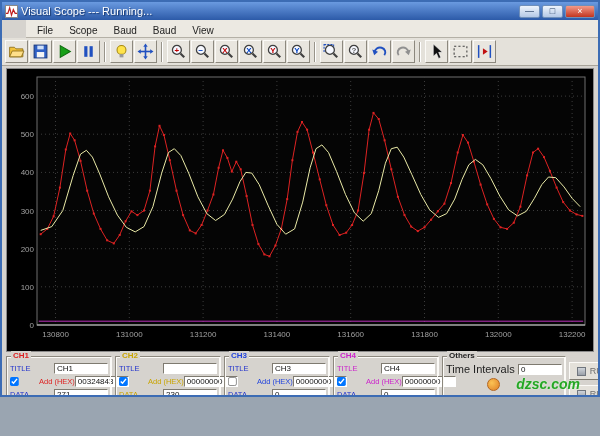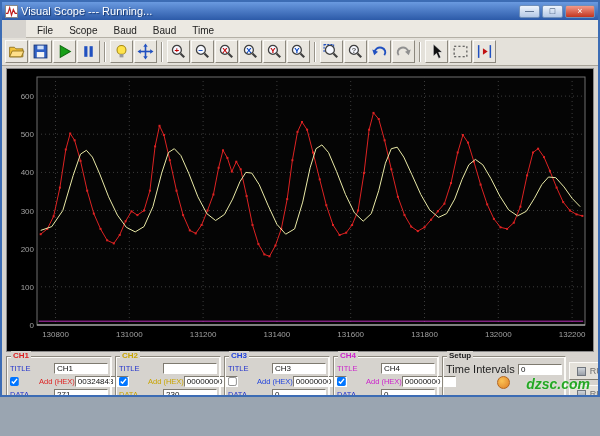--- a/index.html
+++ b/index.html
@@ -54,21 +54,21 @@
   .runicon{width:9px;height:9px;background:linear-gradient(#cfd4da,#9aa0a8);border:1px solid #70767e;display:inline-block;}
   
   .statusbar{height:20px;display:flex;gap:20px;padding:2px 3px 3px 3px;font-size:9.5px;flex:0 0 20px;color:#222;}
   .scell{border:1px solid;border-color:#8c887e #fbfaf7 #fbfaf7 #8c887e;padding:0 4px;
     display:flex;align-items:center;white-space:nowrap;overflow:hidden;}
   .scell.left{width:150px;flex:0 0 150px;}
   .scell.main{width:268px;flex:0 0 268px;}
   .scell.s3{flex:1;}
   .scell.s4{width:56px;flex:0 0 56px;}
   
-  .wm{position:absolute;right:8px;bottom:3px;display:flex;gap:16px;
+  .wm{position:absolute;right:18px;bottom:3px;display:flex;align-items:center;gap:16px;
     pointer-events:none;opacity:.92;}
   .wm .dot{width:13px;height:13px;border-radius:50%;background:radial-gradient(circle at 35% 35%,#ffc24a,#e07818);border:1px solid #b05c10;}
   .wm .txt{color:#17a317;font-weight:bold;font-style:italic;font-size:14px;
     text-shadow:0 0 2px #d8ffd8;}
 </style>
 </head>
 <body>
 
 <div class="window">
 
@@ -82,21 +82,21 @@
     <button class="winbtn">—</button>
     <button class="winbtn">□</button>
     <button class="winbtn close">×</button>
   </div>
 
   <div class="menubar">
     <span class="menuitem">File</span>
     <span class="menuitem">Scope</span>
     <span class="menuitem">Baud</span>
     <span class="menuitem">Baud</span>
-    <span class="menuitem">Time</span>
+    <span class="menuitem">View</span>
   </div>
 
   <div class="toolbar" id="toolbar">
       <button class="tbtn">
         <svg viewBox="0 0 16 16" width="17" height="17">
           <path d="M1.5 13 V4 h4.5 l1.5 1.5 H14 V13 z" fill="#f2c23a" stroke="#8a6d1a" stroke-width="0.8"></path>
           <path d="M1.5 13 L4 7.5 h11 L12.5 13 z" fill="#ffe08a" stroke="#8a6d1a" stroke-width="0.8"></path>
         </svg>
       </button>
       <button class="tbtn">
@@ -431,21 +431,21 @@
         </span>
         <input class="fld" value="00000000" style="">
       </div>
       <div class="row">
         <span class="lab" style="color: rgb(34, 51, 204);">DATA</span>
         <input class="fld" value="0" style="">
       </div>
     </div>
 
     <div class="grp others">
-      <span class="cap">Setup</span>
+      <span class="cap">Others</span>
       <div class="row">
         <span class="lab">Time Intervals</span>
         <input class="fld" value="0" style="">
       </div>
     </div>
 
     <div class="runcol">
       <button class="runbtn">
         <span class="runicon"></span>
         <span>RUN</span>

